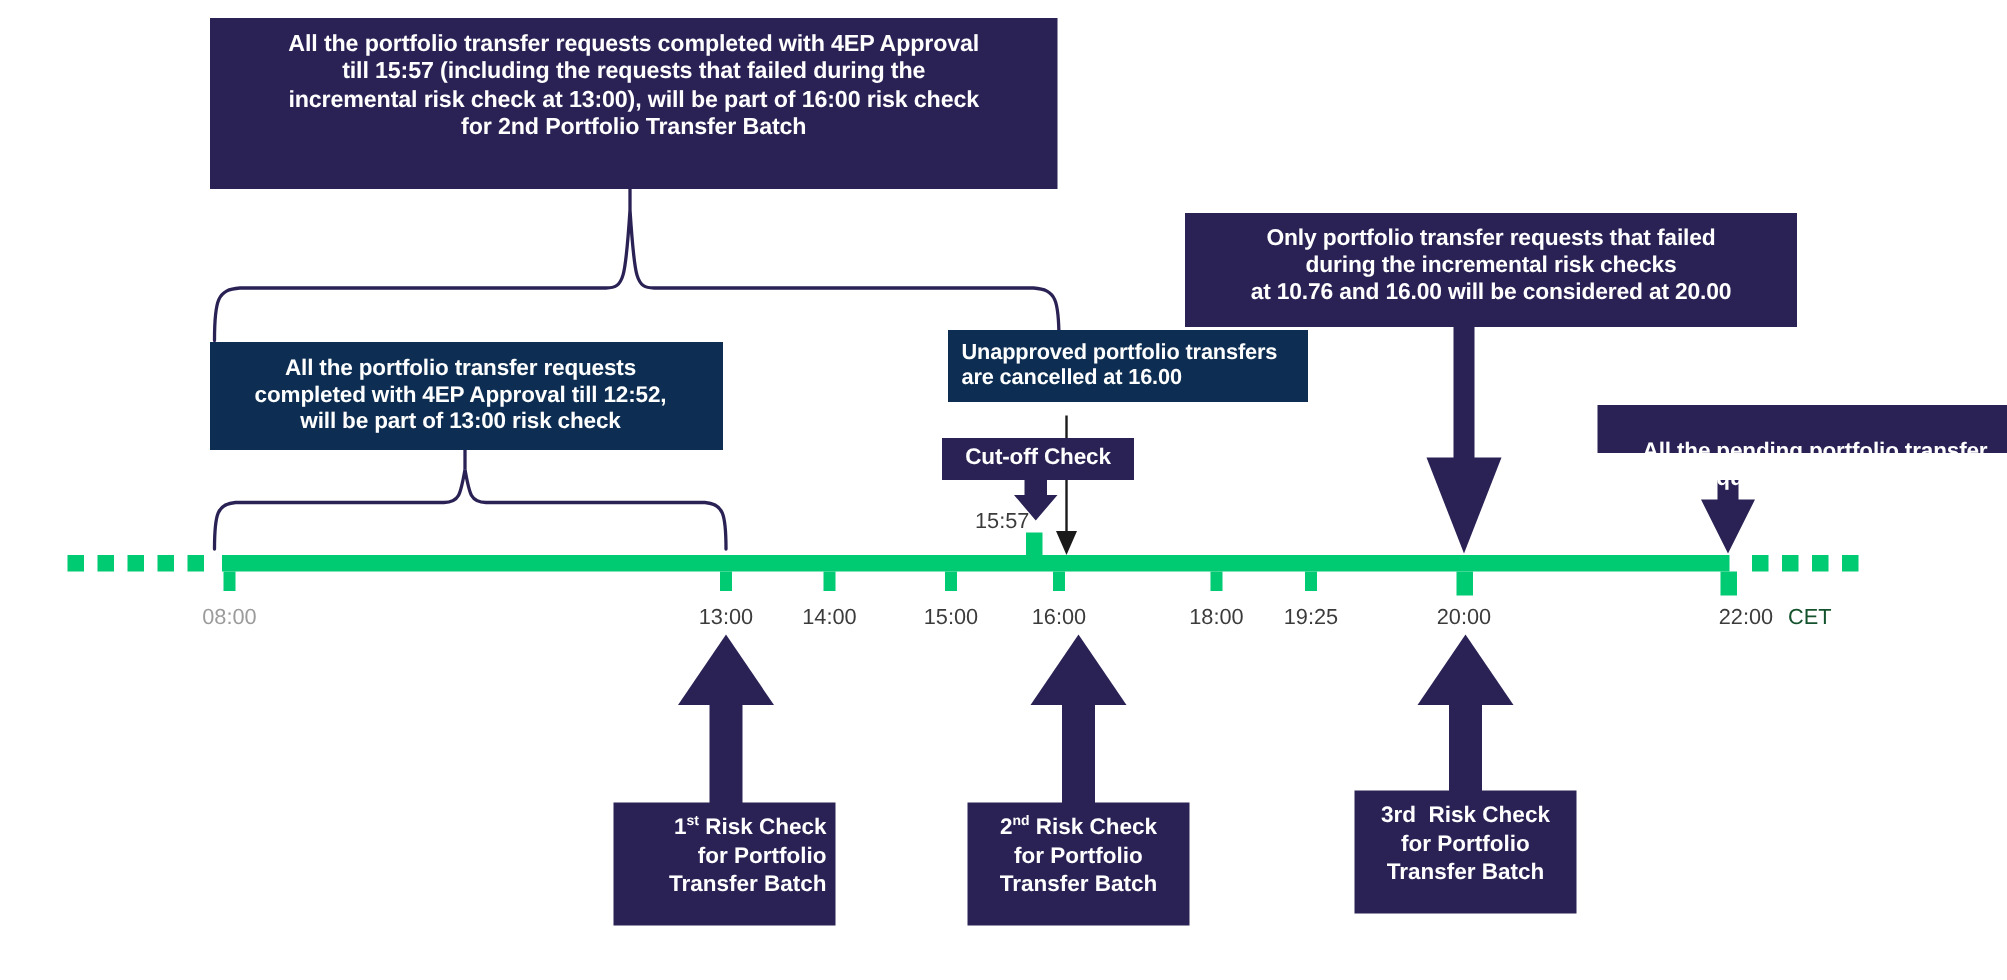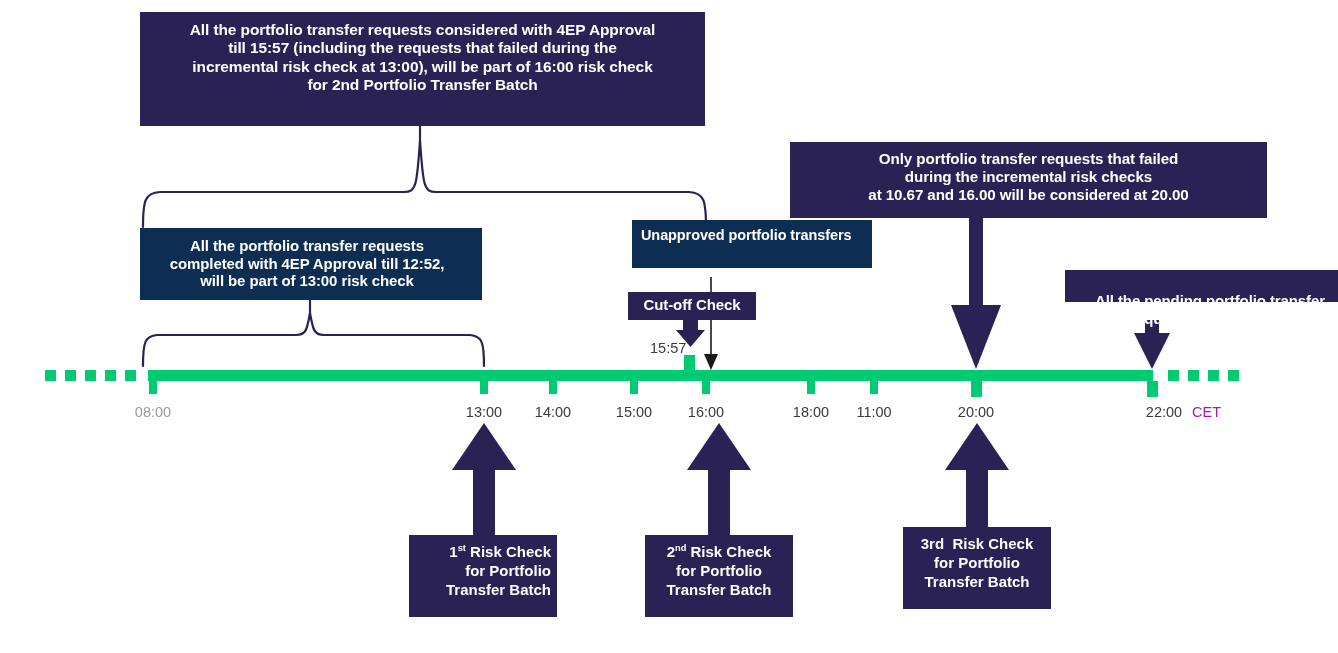--- a/index.html
+++ b/index.html
@@ -36,21 +36,21 @@
   }
   #box-unapproved{
     left:632px;top:220px;width:240px;height:48px;
     padding:7px 9px 0 9px;font-size:14.5px;text-align:left;
   }
   #box-cutoff{
     left:628px;top:292px;width:128px;height:28px;
     padding:4px 0 0 0;font-size:15px;
   }
   #box-only{
-    left:790px;top:142px;width:477px;height:76px;
+    left:790px;top:142px;width:408px;height:76px;
     padding:8px 8px 0 8px;font-size:15.2px;
   }
   #box-pending{
     left:1065px;top:270px;width:290px;height:32px;
     padding:22px 8px 0 8px;font-size:15px;
   }
 
   
   .riskbox{
     position:absolute;background:#2a2255;color:#fff;font-weight:bold;
@@ -64,21 +64,21 @@
 
   
   #bar{position:absolute;left:148px;top:370px;width:1005px;height:11px;background:#00cb73;}
   .dash{position:absolute;top:370px;height:11px;width:11px;background:#00cb73;}
   .tick{position:absolute;background:#00cb73;top:381px;}
   .tlabel{
     position:absolute;top:404px;font-size:14.5px;color:#3b3b3b;
     font-family:"Liberation Sans",sans-serif;text-align:center;white-space:nowrap;
   }
   .tlabel.dim{color:#9b9b9b;text-align:center;}
-  #cet-label{position:absolute;top:404px;left:1192px;font-size:14.5px;color:#a21caf;}
+  #cet-label{position:absolute;top:404px;left:1192px;font-size:14.5px;color:#14532d;}
   #lbl-1557{position:absolute;left:650px;top:340px;font-size:14.5px;color:#3b3b3b;}
 
   
   #vec{position:absolute;left:0;top:0;width:1338px;height:653px;overflow:visible;}
 </style>
 </head>
 <body>
 
 <div id="stage">
 
@@ -152,56 +152,57 @@
         <div class="tlabel" style="left: 454px; width: 60px;">13:00</div>
         <div class="tick" style="left: 549px; width: 8px; height: 13px;"></div>
         <div class="tlabel" style="left: 523px; width: 60px;">14:00</div>
         <div class="tick" style="left: 630px; width: 8px; height: 13px;"></div>
         <div class="tlabel" style="left: 604px; width: 60px;">15:00</div>
         <div class="tick" style="left: 702px; width: 8px; height: 13px;"></div>
         <div class="tlabel" style="left: 676px; width: 60px;">16:00</div>
         <div class="tick" style="left: 807px; width: 8px; height: 13px;"></div>
         <div class="tlabel" style="left: 781px; width: 60px;">18:00</div>
         <div class="tick" style="left: 870px; width: 8px; height: 13px;"></div>
-        <div class="tlabel" style="left: 844px; width: 60px;">11:00</div>
+        <div class="tlabel" style="left: 844px; width: 60px;">19:25</div>
         <div class="tick" style="left: 970.5px; width: 11px; height: 16px;"></div>
         <div class="tlabel" style="left: 946px; width: 60px;">20:00</div>
         <div class="tick" style="left: 1146.5px; width: 11px; height: 16px;"></div>
         <div class="tlabel" style="left: 1134px; width: 60px;">22:00</div>
       </div>
 
     <div id="lbl-1557">15:57</div>
     <div id="cet-label">CET</div>
   </div>
 
   <div class="box purple" id="box-main">
-    <span class="ln">All the portfolio transfer requests considered with 4EP Approval</span>
+    <span class="ln">All the portfolio transfer requests completed with 4EP Approval</span>
     <span class="ln">till 15:57 (including the requests that failed during the</span>
     <span class="ln">incremental risk check at 13:00), will be part of 16:00 risk check</span>
     <span class="ln">for 2nd Portfolio Transfer Batch</span>
   </div>
 
   <div class="box navy" id="box-first">
     <span class="ln">All the portfolio transfer requests</span>
     <span class="ln">completed with 4EP Approval till 12:52,</span>
     <span class="ln">will be part of 13:00 risk check</span>
   </div>
 
   <div class="box navy leftal" id="box-unapproved">
     <span class="ln">Unapproved portfolio transfers</span>
+    <span class="ln">are cancelled at 16.00</span>
   </div>
 
   <div class="box purple" id="box-cutoff">
     <span class="ln">Cut-off Check</span>
   </div>
 
   <div class="box purple" id="box-only">
     <span class="ln">Only portfolio transfer requests that failed</span>
     <span class="ln">during the incremental risk checks</span>
-    <span class="ln">at 10.67 and 16.00 will be considered at 20.00</span>
+    <span class="ln">at 10.76 and 16.00 will be considered at 20.00</span>
   </div>
 
   <div class="box purple" id="box-pending">
     <span class="ln">All the pending portfolio transfer</span>
     <span class="ln">requests are cancelled</span>
   </div>
 
   <div class="riskbox" id="risk-1">
     <div>
       <span>1</span><sup>st</sup><span> Risk Check</span>

